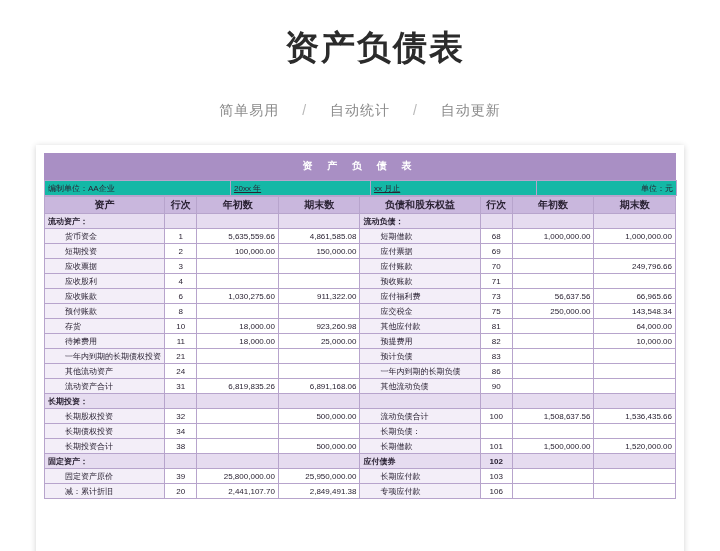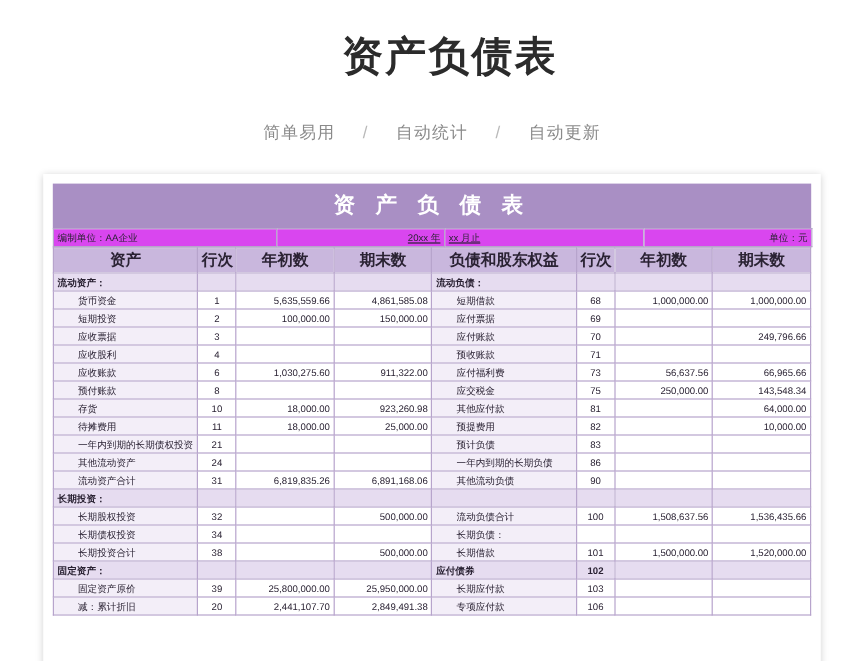--- a/index.html
+++ b/index.html
@@ -46,52 +46,52 @@
     height: 420px;
     background: #ffffff;
     box-shadow: 0 1px 6px rgba(0,0,0,0.18);
     padding: 8px 8px 0 8px;
     overflow: hidden;
   }
   .sheet-title {
     background: #a98fc4;
     color: #ffffff;
     text-align: center;
-    font-size: 18px;
+    font-size: 10px;
     font-weight: bold;
     letter-spacing: 6px;
     padding: 6px 0 7px 0;
   }
   table.bs {
     border-collapse: collapse;
     width: 632px;
     table-layout: fixed;
     font-size: 8px;
     color: #2a2233;
   }
   table.bs td {
     border: 1px solid #b7a4cc;
     padding: 1px 3px;
     height: 15px;
     overflow: hidden;
     white-space: nowrap;
   }
   .meta td {
     border: none;
-    background: #d946ef;
+    background: #14b8a6;
     font-size: 8px;
     padding: 3px 4px;
     height: 17px;
   }
   .meta .u { text-decoration: underline; }
   .hdr td {
     background: #c9b7dd;
     text-align: center;
     font-weight: bold;
-    font-size: 13px;
+    font-size: 10px;
     height: 16px;
   }
   .sec td {
     background: #e6dcf0;
     font-weight: bold;
   }
   .lbl { background: #f3eef8; text-align: left; padding-left: 4px; }
   .lbl.ind { padding-left: 20px; }
   .num { text-align: right; background: #ffffff; }
   .ctr { text-align: center; background: #ffffff; }
@@ -112,21 +112,21 @@
     </div>
   </div>
 
   <div class="sheet-wrap">
     <div class="sheet-title">资 产 负 债 表</div>
 
     <table class="bs">
       <tbody>
           <tr class="meta">
         <td style="width:186px;text-align:left">编制单位：AA企业</td>
-        <td style="width:140px;text-align:right" class="u">20xx 年</td>
+        <td style="width:140px;text-align:left" class="u">20xx 年</td>
         <td style="width:166px;text-align:left" class="u">xx 月止</td>
         <td style="width:140px;text-align:right">单位：元</td>
       </tr>
     </tbody>
       </table>
 
     <table class="bs">
       <colgroup>
         <col style="width:112px">
           <col style="width:30px">

